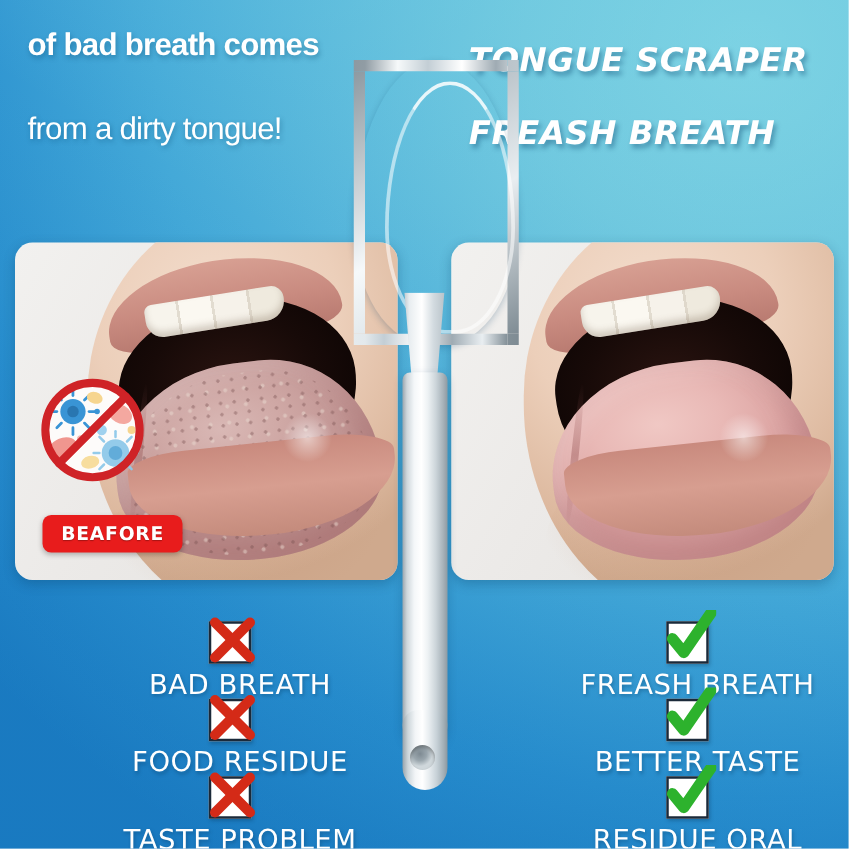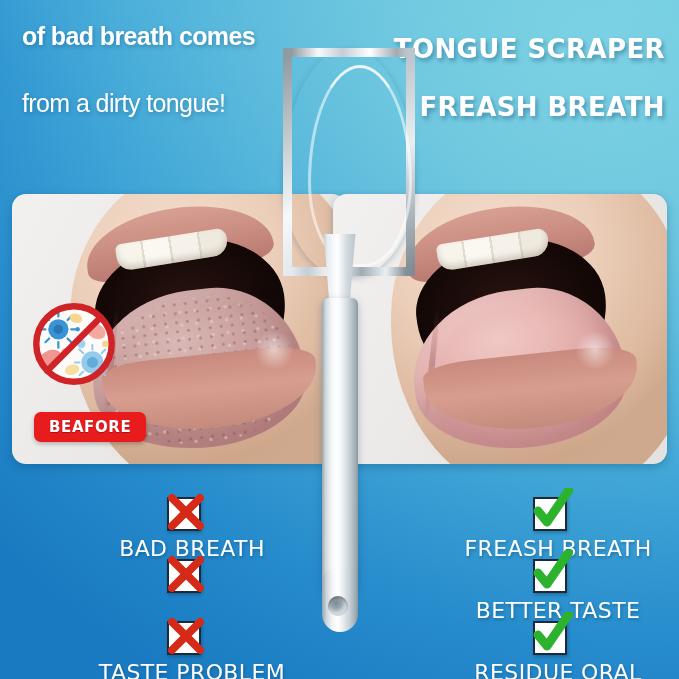--- a/index.html
+++ b/index.html
@@ -60,21 +60,22 @@
     white-space: nowrap;
     margin-top: 34px;
   }
   #sub-line-1 { margin-top: 6px; font-weight: bold; }
 
   
   #title-block {
     right: 14px;
     top: 34px;
     width: 290px;
-    text-align: right;
+    text-align: left;
+    font-style: italic;
   }
   .title-line {
     font-size: 26px;
     line-height: 30px;
     font-weight: bold;
     color: #ffffff;
     letter-spacing: 0.4px;
     font-family: "DejaVu Sans", sans-serif;
     text-shadow: 2px 3px 4px rgba(10,70,110,0.42);
     white-space: nowrap;
@@ -83,21 +84,20 @@
 
   
   .photo-card {
     top: 194px;
     width: 306px;
     height: 270px;
     border-radius: 14px;
     overflow: hidden;
     background: linear-gradient(120deg, #f2f1ef 0%, #eceae8 40%, #e4e2df 100%);
     box-shadow: 0 3px 9px rgba(8,60,100,0.30);
-    padding-left: 28px;
   }
   #photo-before { left: 12px; }
   #photo-after  { right: 12px; }
 
   
   .photo-inner { position: absolute; inset: 0; overflow: hidden; }
 
   .face {
     position: absolute;
     left: 58px;
@@ -487,20 +487,21 @@
     <div class="feature-row">
       <div class="feature-icon">
         <div class="feature-box"></div>
         <svg class="feature-mark" viewBox="0 0 44 44">
           <g stroke="#d42a17" stroke-width="8" stroke-linecap="round">
             <line x1="9" y1="10" x2="37" y2="38"></line>
             <line x1="37" y1="10" x2="9" y2="38"></line>
           </g>
         </svg>
       </div>
+      <div class="feature-label">FOOD RESIDUE</div>
     </div>
 
     <div class="feature-row">
       <div class="feature-icon">
         <div class="feature-box"></div>
         <svg class="feature-mark" viewBox="0 0 44 44">
           <g stroke="#d42a17" stroke-width="8" stroke-linecap="round">
             <line x1="9" y1="10" x2="37" y2="38"></line>
             <line x1="37" y1="10" x2="9" y2="38"></line>
           </g>

